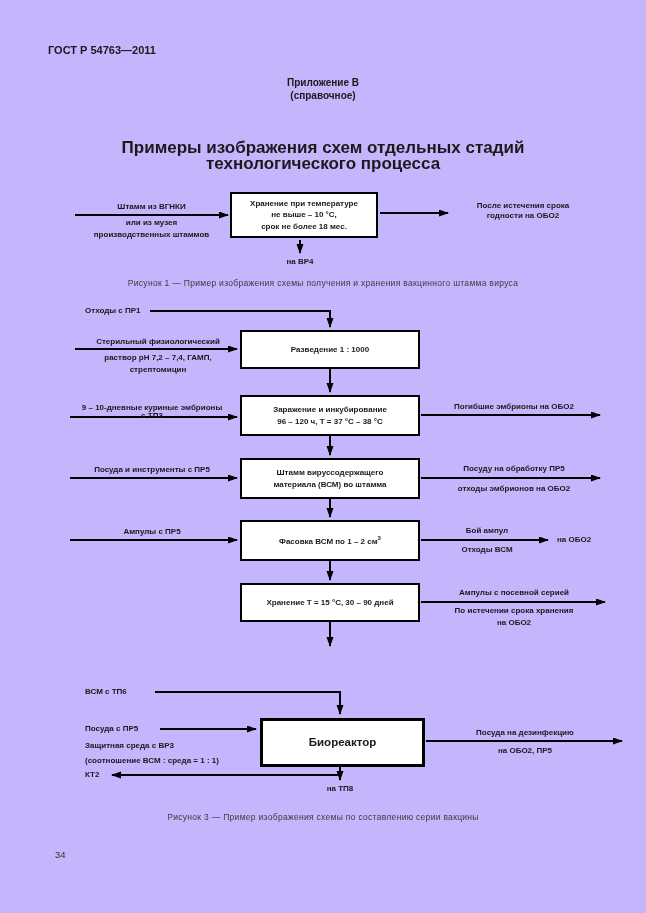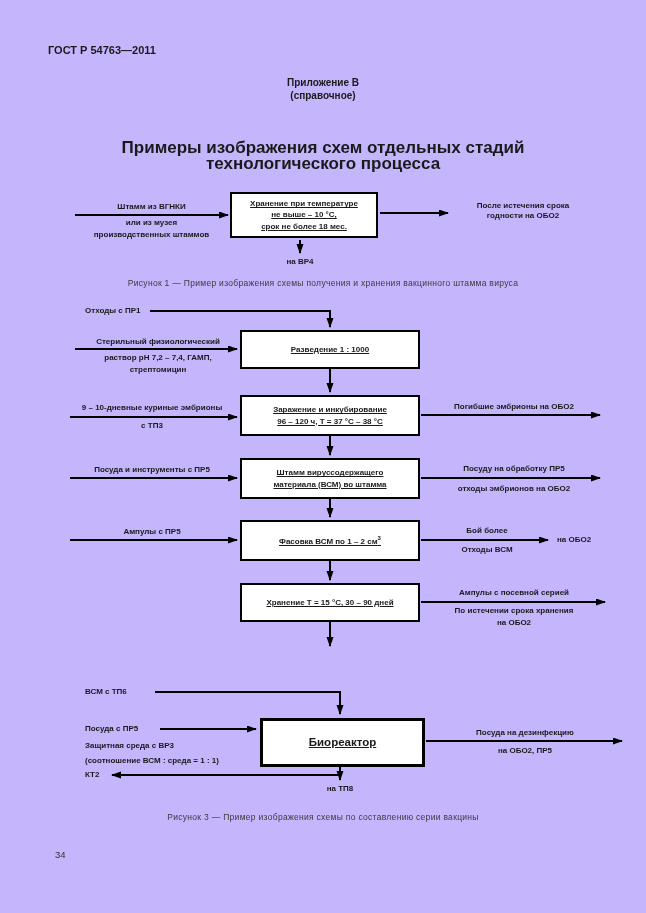--- a/index.html
+++ b/index.html
@@ -11,21 +11,21 @@
   .doc-num { position:absolute; left:48px; top:44px; font-size:11px; font-weight:bold; }
   .center-line { position:absolute; left:0; width:100%; text-align:center; }
   .appendix { font-size:10px; font-weight:bold; }
   .title { font-size:17px; font-weight:bold; }
   .lbl { position:absolute; font-size:8px; font-weight:bold; line-height:1.2; text-align:center; white-space:nowrap; }
   .lbl.la { text-align:left; }
   .lbl .bl { display:block; white-space:nowrap; }
   .pbox {
     position:absolute; border:2.5px solid #000; background:#fff; box-sizing:border-box;
     display:flex; flex-direction:column; align-items:center; justify-content:center;
-    text-align:center; font-size:8px; font-weight:bold; line-height:1.4;text-decoration:underline;
+    text-align:center; font-size:8px; font-weight:bold; line-height:1.4;
   }
   .pbox.big { border-width:3px; font-size:11.5px; font-weight:bold; }
   .caption { position:absolute; left:0; width:100%; text-align:center; font-size:8.5px; color:#3c3c3c; letter-spacing:0.3px; }
   .pagenum { position:absolute; left:55px; top:849px; font-size:9.5px; color:#333; }
   svg.connectors { position:absolute; left:0; top:0; width:646px; height:913px; pointer-events:none; }
   svg.connectors line, svg.connectors polyline { stroke:#000; stroke-width:2; fill:none; }
   sup { font-size:6px; vertical-align:super; }
 </style>
 </head>
 <body>
@@ -92,41 +92,41 @@
 
   <div class="lbl" style="left:78px; top:337px; width:160px">Стерильный физиологический</div>
   <div class="lbl" style="left:78px; top:353px; width:160px">раствор pH 7,2 – 7,4, ГАМП,</div>
   <div class="lbl" style="left:78px; top:365px; width:160px">стрептомицин</div>
 
   <div class="pbox" style="left:240px; top:330px; width:180px; height:39px">
     <span class="bl">Разведение 1 : 1000</span>
   </div>
 
   <div class="lbl" style="left:66px; top:403px; width:172px">9 – 10-дневные куриные эмбрионы</div>
-  <div class="lbl" style="left:66px; top:421px; width:172px">с ТП3</div>
+  <div class="lbl" style="left:66px; top:411px; width:172px">с ТП3</div>
 
   <div class="pbox" style="left:240px; top:395px; width:180px; height:41px">
     <span class="bl">Заражение и инкубирование</span>
     <span class="bl">96 – 120 ч, Т = 37 °С – 38 °С</span>
   </div>
   <div class="lbl" style="left:430px; top:402px; width:168px">Погибшие эмбрионы на ОБО2</div>
 
   <div class="lbl" style="left:66px; top:465px; width:172px">Посуда и инструменты с ПР5</div>
   <div class="pbox" style="left:240px; top:458px; width:180px; height:41px">
     <span class="bl">Штамм вируссодержащего</span>
     <span class="bl">материала (ВСМ) во штамма</span>
   </div>
   <div class="lbl" style="left:428px; top:464px; width:172px">Посуду на обработку ПР5</div>
   <div class="lbl" style="left:428px; top:484px; width:172px">отходы эмбрионов на ОБО2</div>
 
   <div class="lbl" style="left:66px; top:527px; width:172px">Ампулы с ПР5</div>
   <div class="pbox" style="left:240px; top:520px; width:180px; height:41px">
     <span class="bl"><span>Фасовка ВСМ по 1 – 2 см</span><sup>3</sup></span>
   </div>
-  <div class="lbl" style="left:428px; top:526px; width:118px">Бой более</div>
+  <div class="lbl" style="left:428px; top:526px; width:118px">Бой ампул</div>
   <div class="lbl" style="left:428px; top:545px; width:118px">Отходы ВСМ</div>
   <div class="lbl la" style="left:557px; top:535px">на ОБО2</div>
 
   <div class="pbox" style="left:240px; top:583px; width:180px; height:39px">
     <span class="bl">Хранение Т = 15 °С, 30 – 90 дней</span>
   </div>
   <div class="lbl" style="left:425px; top:588px; width:178px">Ампулы с посевной серией</div>
   <div class="lbl" style="left:425px; top:606px; width:178px">По истечении срока хранения</div>
   <div class="lbl" style="left:425px; top:618px; width:178px">на ОБО2</div>
 

